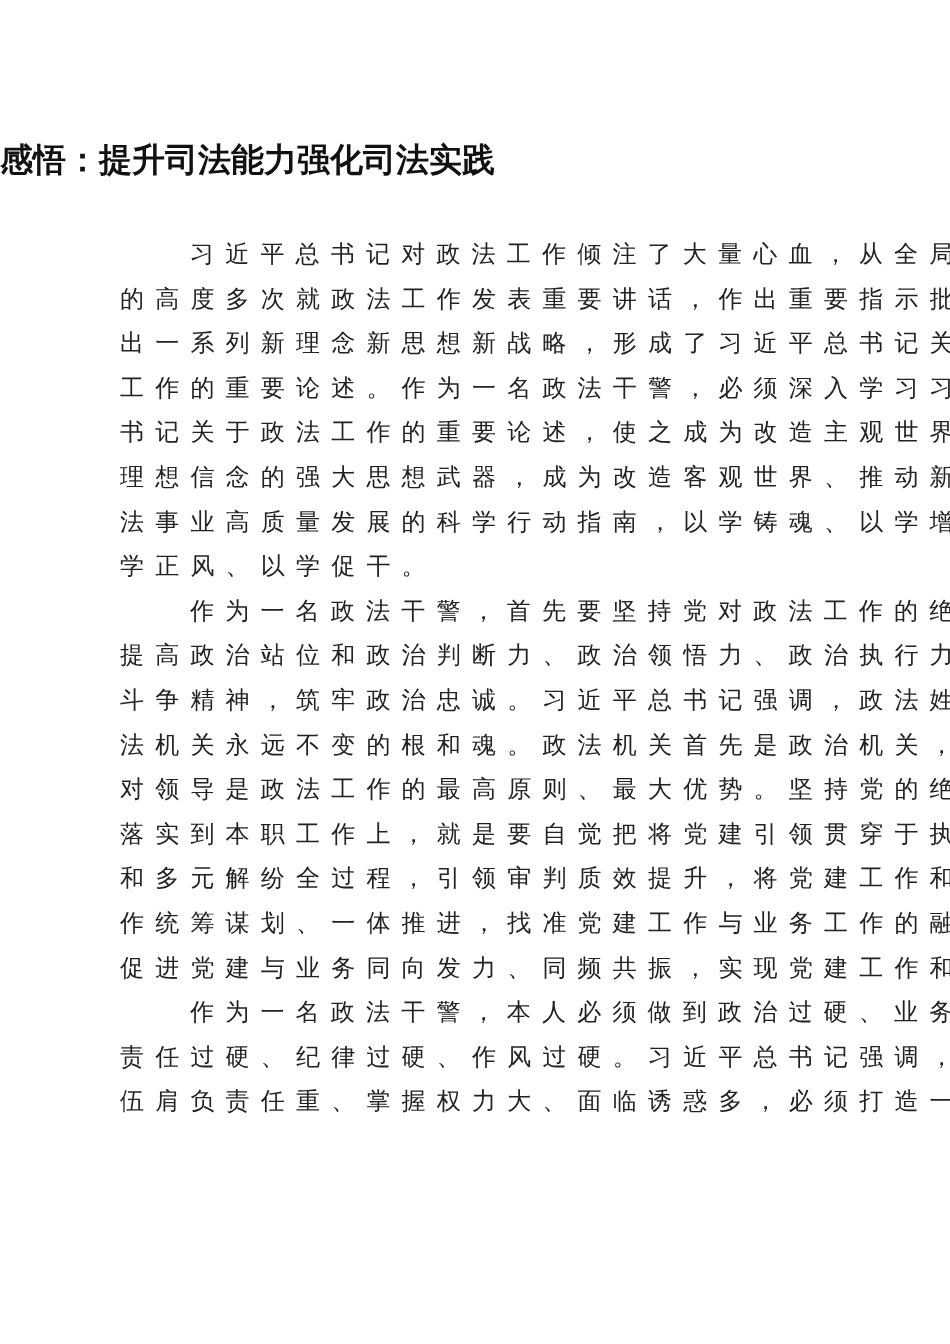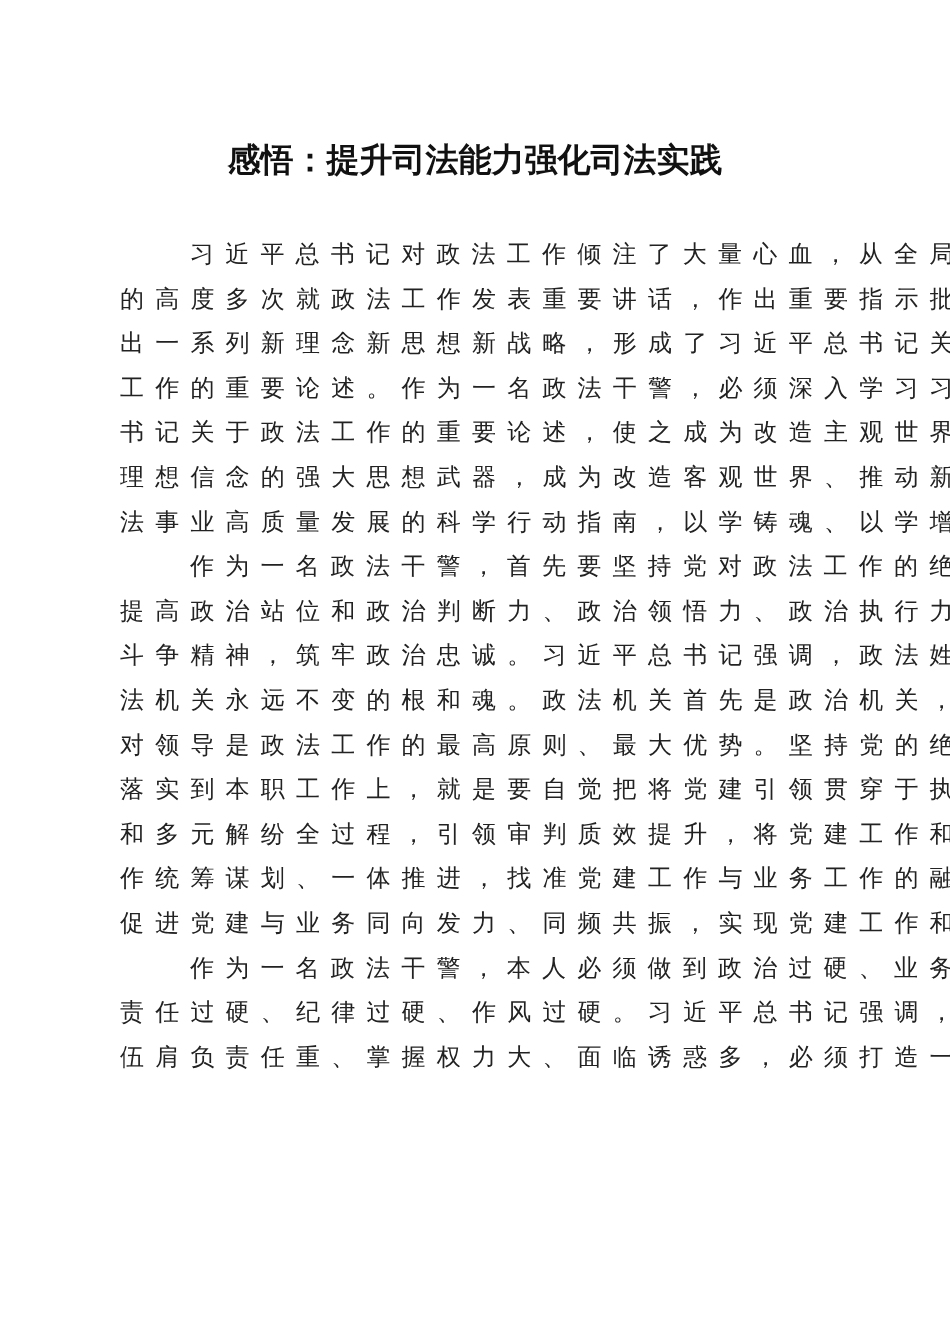--- a/index.html
+++ b/index.html
@@ -1,19 +1,19 @@
 <!DOCTYPE html>
 <html><head>
 <meta charset="utf-8">
 <style>
   html, body { margin: 0; padding: 0; background: #ffffff; }
   body { width: 950px; height: 1344px; position: relative; overflow: hidden; }
   .page { position: absolute; left: 0; top: 0; width: 950px; height: 1344px; background: #fff; }
   .title {
-    position: absolute; left: 0; top: 136px; width: 950px; text-align: center;
+    position: absolute; left: 0; top: 136px; width: 950px; text-align: left;
     font-family: "DejaVu Serif", "Liberation Serif", serif;
     font-weight: bold; font-size: 33px; line-height: 48px; color: #111;
     letter-spacing: 0px;
   }
   .body {
     position: absolute; left: 120px; top: 232px; width: 706px;
     font-family: "DejaVu Sans", "Liberation Sans", sans-serif;
     font-size: 24px; line-height: 44.6px; color: #222;
     letter-spacing: 11.2px;
   }
@@ -29,20 +29,21 @@
 
   <div class="body">
     <div class="para">
       <span class="line first">习近平总书记对政法工作倾注了大量心血，从全局和战略</span>
       <span class="line">的高度多次就政法工作发表重要讲话，作出重要指示批示，提</span>
       <span class="line">出一系列新理念新思想新战略，形成了习近平总书记关于政法</span>
       <span class="line">工作的重要论述。作为一名政法干警，必须深入学习习近平总</span>
       <span class="line">书记关于政法工作的重要论述，使之成为改造主观世界、坚定</span>
       <span class="line">理想信念的强大思想武器，成为改造客观世界、推动新时代政</span>
       <span class="line">法事业高质量发展的科学行动指南，以学铸魂、以学增智、以</span>
+      <span class="line">学正风、以学促干。</span>
     </div>
     <div class="para">
       <span class="line first">作为一名政法干警，首先要坚持党对政法工作的绝对领导</span>
       <span class="line">提高政治站位和政治判断力、政治领悟力、政治执行力，发扬</span>
       <span class="line">斗争精神，筑牢政治忠诚。习近平总书记强调，政法姓党是政</span>
       <span class="line">法机关永远不变的根和魂。政法机关首先是政治机关，党的绝</span>
       <span class="line">对领导是政法工作的最高原则、最大优势。坚持党的绝对领导，</span>
       <span class="line">落实到本职工作上，就是要自觉把将党建引领贯穿于执法办案</span>
       <span class="line">和多元解纷全过程，引领审判质效提升，将党建工作和业务工</span>
       <span class="line">作统筹谋划、一体推进，找准党建工作与业务工作的融合点，</span>

